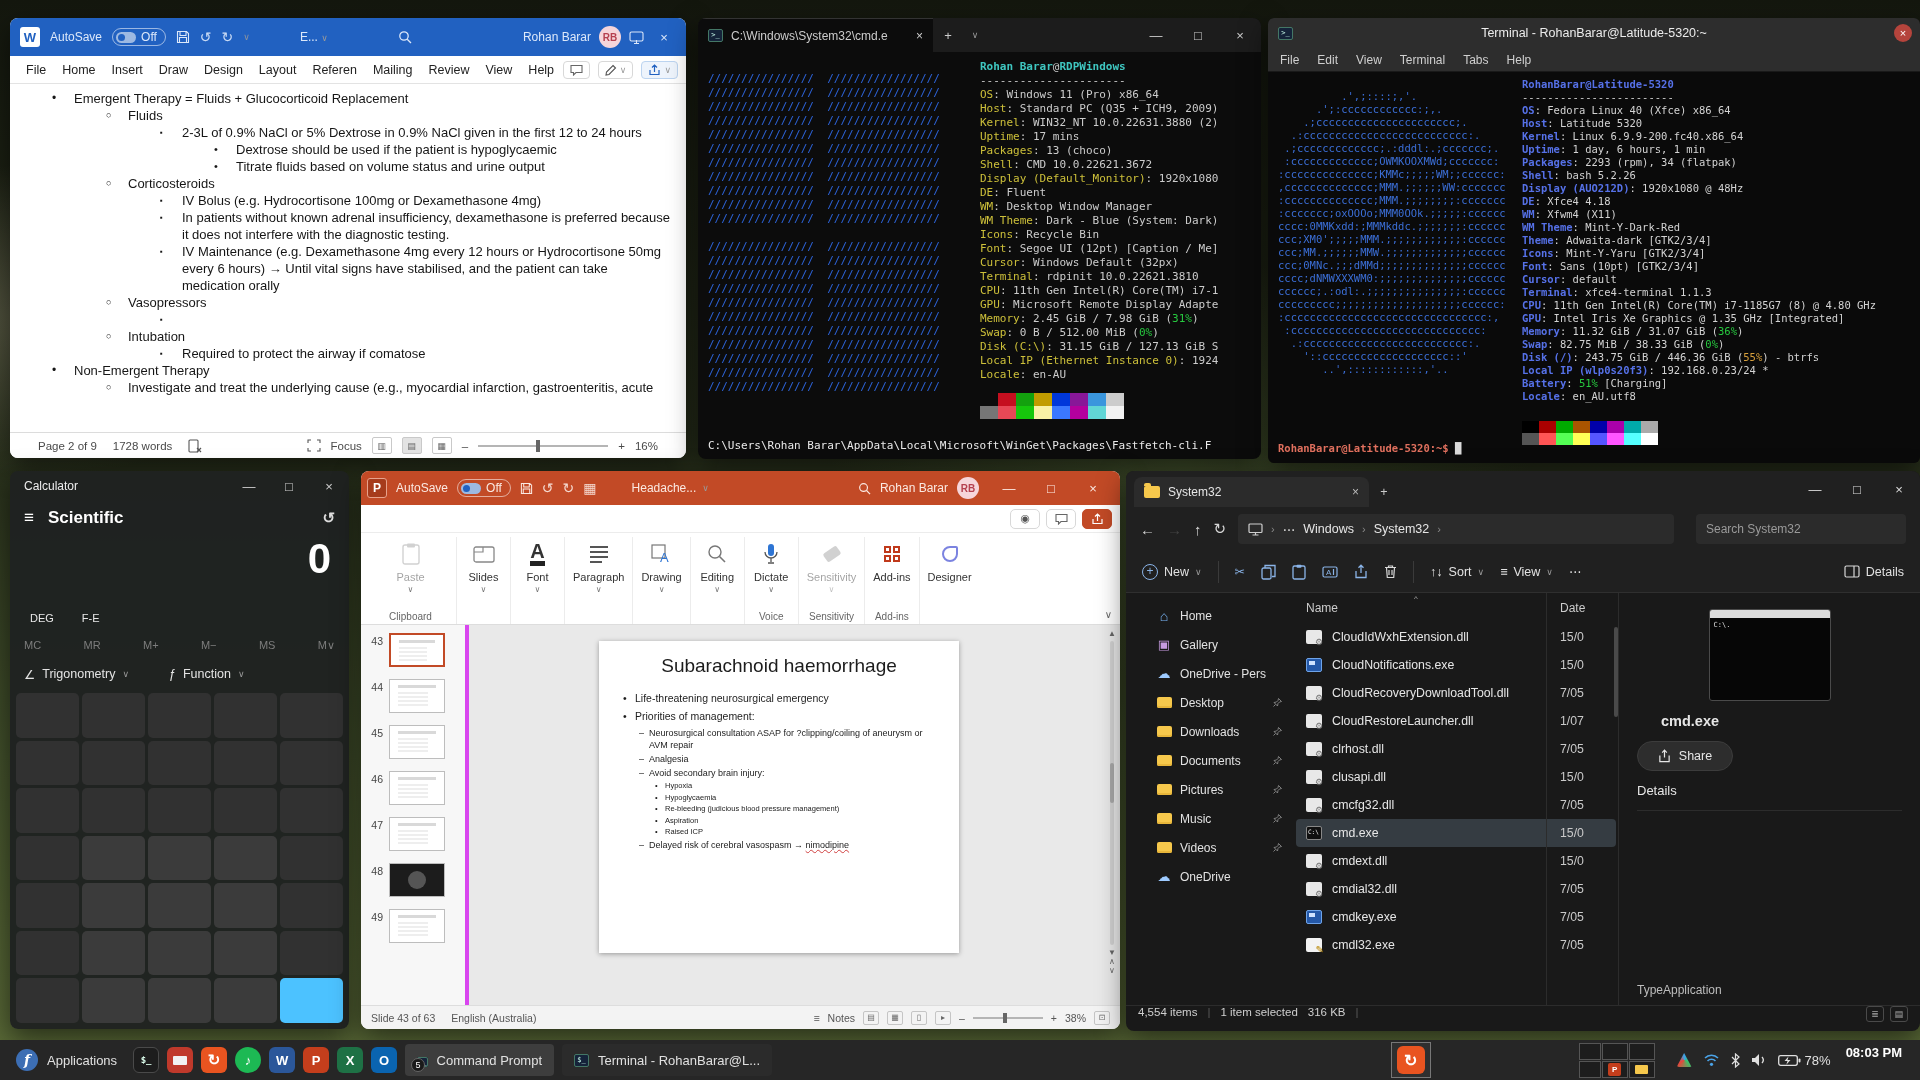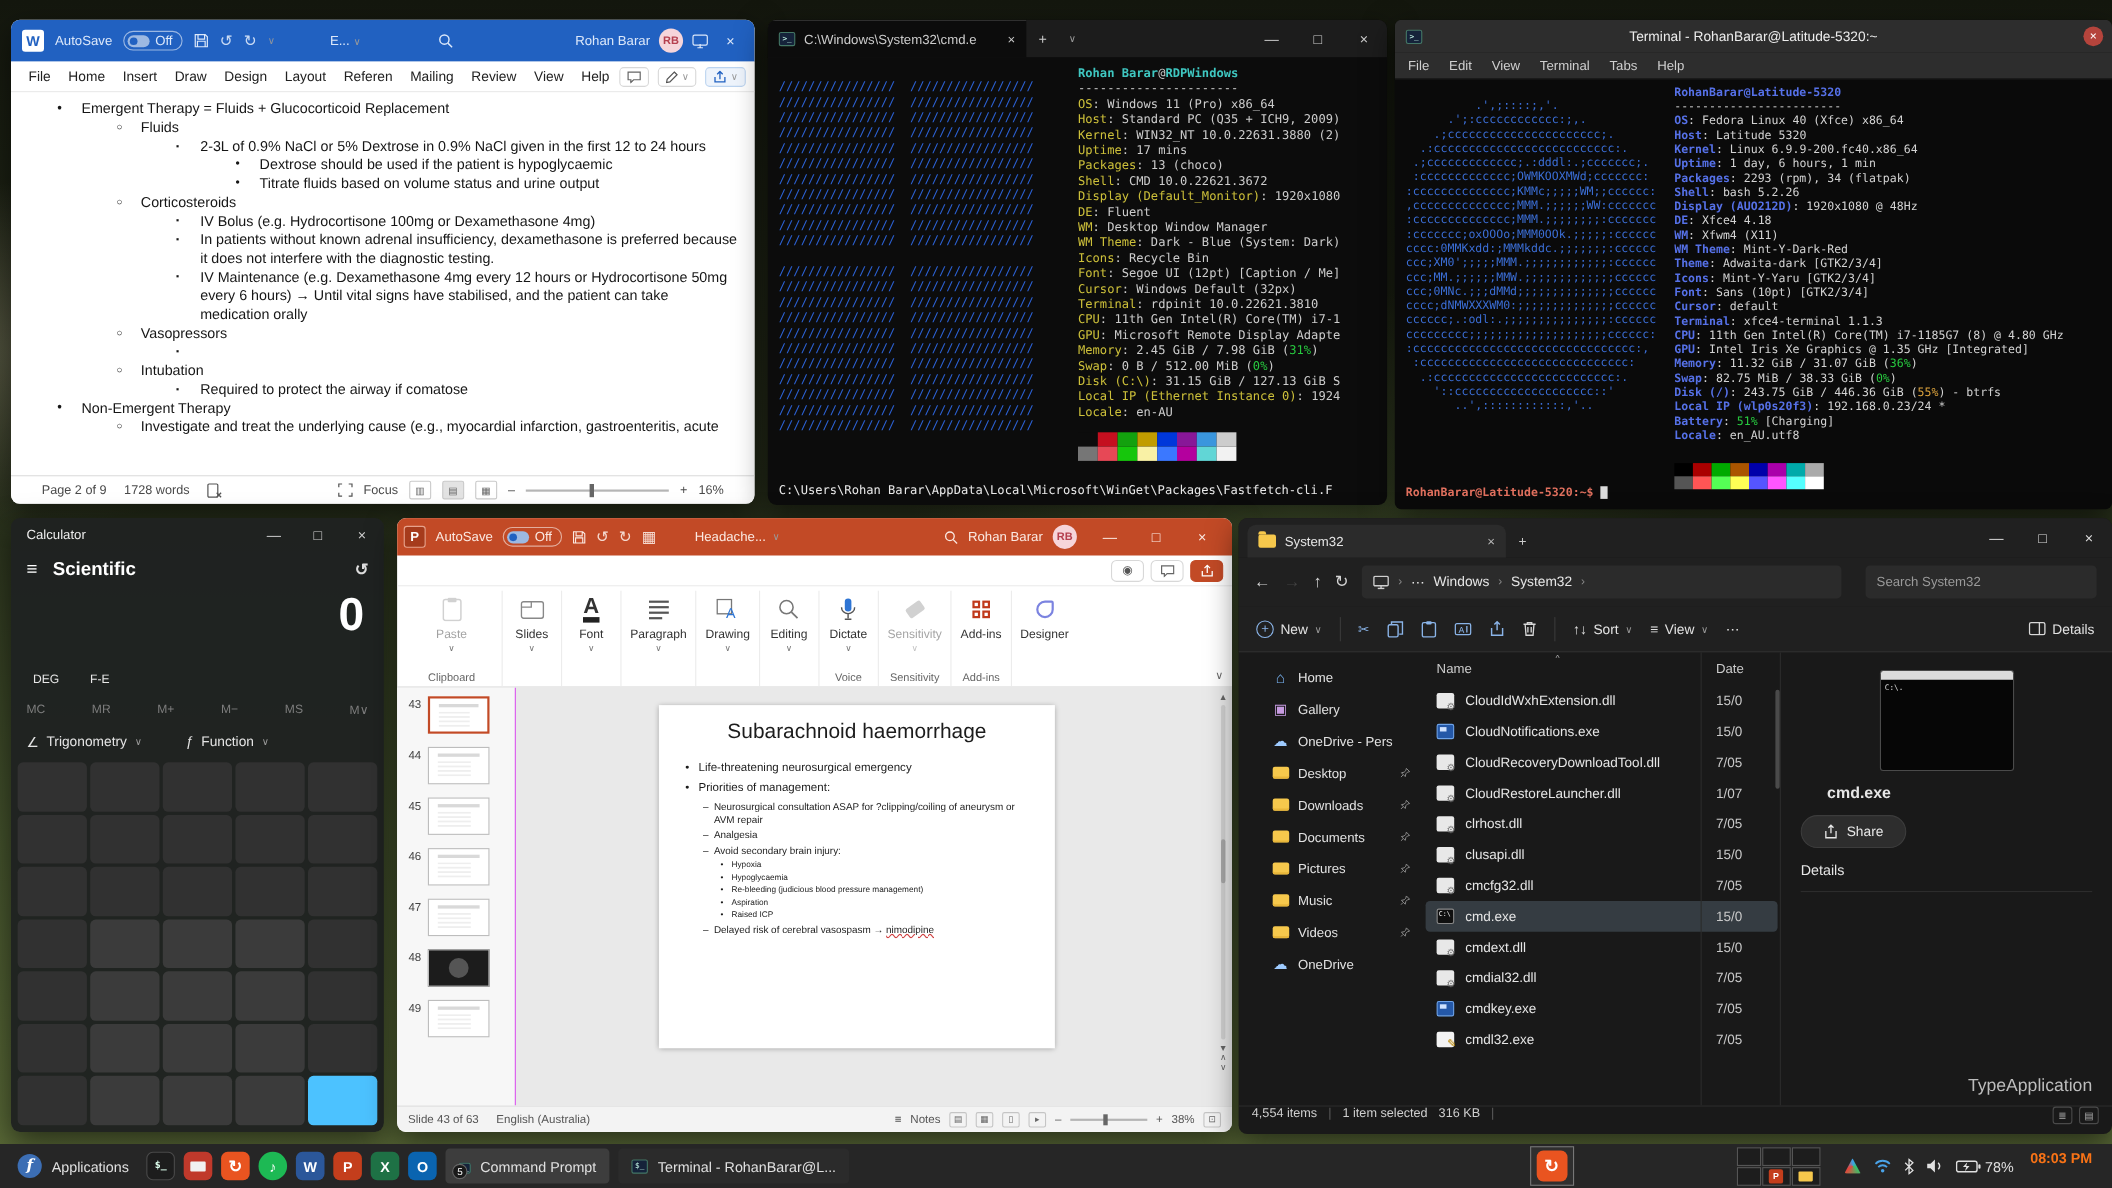--- a/index.html
+++ b/index.html
@@ -112,21 +112,21 @@
 .dim{opacity:.45}
 .fontA{font-size:20px;font-weight:bold;color:#333;line-height:18px}
 .fontA .bar{height:5px;background:#222;margin-top:1px}
 .plines{width:18px}.plines div{height:2px;background:#555;margin:3px 0}
 .addins-grid{width:16px;height:16px;display:grid;grid-template-columns:1fr 1fr;gap:2px}
 .addins-grid span{border:2px solid #c0391b}
 .designer-ic{width:16px;height:16px;border:2px solid #7b83e0;border-radius:8px 2px 8px 8px}
 .sens-tag{width:16px;height:10px;background:#9a9a9a;transform:rotate(-35deg);border-radius:2px}
 .ribbon-collapse{position:absolute;right:8px;bottom:4px;color:#666;font-size:10px}
 .ppt-body{flex:1;display:flex;overflow:hidden;background:#e9e9e9}
-.thumbs{width:108px;background:#f7f7f7;border-right:1px solid #d946ef;padding:8px 2px 0 0;overflow:hidden;position:relative}
+.thumbs{width:108px;background:#f7f7f7;border-right:4px solid #d946ef;padding:8px 2px 0 0;overflow:hidden;position:relative}
 .thumb-row{display:flex;gap:6px;align-items:flex-start;margin-bottom:12px}
 .thumb-num{width:22px;font-size:10.5px;color:#444;text-align:right;padding-top:2px}
 .thumb-box{width:56px;height:34px;background:#fff;border:1px solid #bdbdbd;position:relative}
 .thumb-box::before{content:"";position:absolute;left:8px;right:8px;top:5px;height:3px;background:#d9d9d9}
 .thumb-box::after{content:"";position:absolute;left:8px;right:16px;top:12px;height:14px;background:linear-gradient(#eee 2px,transparent 2px) 0 0/100% 4px}
 .thumb-row.sel .thumb-box{border:2px solid #c24a26}
 .thumb-row.img .thumb-box{background:#1c1c1c}
 .thumb-row.img .thumb-box::before{display:none}
 .thumb-row.img .thumb-box::after{content:"";left:18px;top:7px;width:18px;height:18px;border-radius:50%;background:#555}
 .slide-area{flex:1;position:relative;background:#e9e9e9}
@@ -206,21 +206,21 @@
 .ft-pen .fic::before{content:"✎";position:absolute;right:-2px;bottom:-3px;font-size:10px;color:#b98600}
 .list-scroll{position:absolute;right:0;top:34px;width:4px;height:90px;background:#4a4a4a;border-radius:2px}
 .exp-det{width:302px;border-left:1px solid #2c2c2c;padding:16px 18px 8px;display:flex;flex-direction:column;gap:12px;overflow:hidden}
 .det-thumb{width:122px;height:92px;align-self:center;background:#060606;border:1px solid #4a4a4a;border-radius:3px;position:relative}
 .det-thumb::before{content:"";position:absolute;left:0;right:0;top:0;height:8px;background:#dcdcdc;border-radius:2px 2px 0 0}
 .det-thumb::after{content:"C:\\.";position:absolute;left:4px;top:11px;color:#ddd;font-size:7px;font-family:"DejaVu Sans Mono",monospace}
 .det-name{display:flex;align-items:center;gap:8px;font-size:14.5px;font-weight:bold}
 .det-share{width:96px;height:30px;background:#2d2d2d;border:1px solid #3c3c3c;border-radius:15px;display:flex;align-items:center;justify-content:center;gap:8px;font-size:12.5px}
 .det-h{font-size:13px}
 .det-div{height:1px;background:#2c2c2c}
-.det-type{margin-top:auto;display:flex;justify-content:flex-end;font-size:16px;color:#bdbdbd}
+.det-type{margin-top:auto;display:flex;justify-content:flex-start;font-size:12px;color:#bdbdbd}
 .exp-status{height:26px;border-top:1px solid #2c2c2c;display:flex;align-items:flex-start;gap:10px;padding:0 12px;font-size:11.5px;color:#cfcfcf}
 .es-sep{color:#5a5a5a}
 .es-right{margin-left:auto;display:flex;gap:6px}
 .es-ic{width:18px;height:16px;border:1px solid #4a4a4a;border-radius:3px;font-size:9px;color:#aaa;display:flex;align-items:center;justify-content:center}
 
 
 .taskbar{position:absolute;left:0;top:1040px;width:1920px;height:40px;background:#262626;display:flex;align-items:center;padding:0 8px;gap:8px;color:#e0e0e0;font-size:13px;z-index:50}
 .tb-apps{display:flex;align-items:center;gap:9px;padding:0 8px;height:34px}
 .fedora{width:22px;height:22px;border-radius:50%;background:#3c6eb4;color:#fff;display:flex;align-items:center;justify-content:center;font-family:"DejaVu Serif",serif;font-style:italic;font-weight:bold;font-size:14px}
 .appic{width:26px;height:26px;border-radius:6px;display:flex;align-items:center;justify-content:center;color:#fff;font-weight:bold;font-size:13px;flex:0 0 auto}
@@ -237,21 +237,21 @@
 .badge{position:absolute;left:-6px;bottom:-4px;width:14px;height:14px;border-radius:50%;background:#1a1a1a;border:1px solid #666;color:#fff;font-size:9px;display:flex;align-items:center;justify-content:center}
 .tb-flame-box{margin-left:auto;width:40px;height:36px;border:1px solid #777;background:#2f2f2f;display:flex;align-items:center;justify-content:center}
 .tb-flame-box .appic{width:28px;height:28px;font-size:16px}
 .prevgrid{margin-left:140px;display:grid;grid-template-columns:22px 26px 26px;grid-auto-rows:17px;gap:1px}
 .prevgrid .cell{background:#1d1d1d;border:1px solid #555;display:flex;align-items:center;justify-content:center}
 .prevgrid .appic{width:13px;height:13px;font-size:8px;border-radius:2px}
 .minifold{width:13px;height:9px;background:#f6c84c;border-radius:1px}
 .tray{display:flex;align-items:center;gap:11px;margin-left:14px}
 .ic-swirl{width:15px;height:14px;background:conic-gradient(#3aa3e8,#35c46a,#e8443a,#3aa3e8);clip-path:polygon(50% 0,100% 100%,0 100%);border-radius:2px}
 .batt{display:flex;align-items:center;gap:4px}
-.clock{font-weight:bold;color:#f97316;margin:0 10px 16px 4px}
+.clock{font-weight:bold;color:#ffffff;margin:0 10px 16px 4px}
 </style>
 </head>
 <body>
 
 <div class="win word">
   <div class="word-tb">
     <span class="word-ic">W</span>
     <span>AutoSave</span>
     <span class="as-pill">
         <span class="as-knob"></span>

